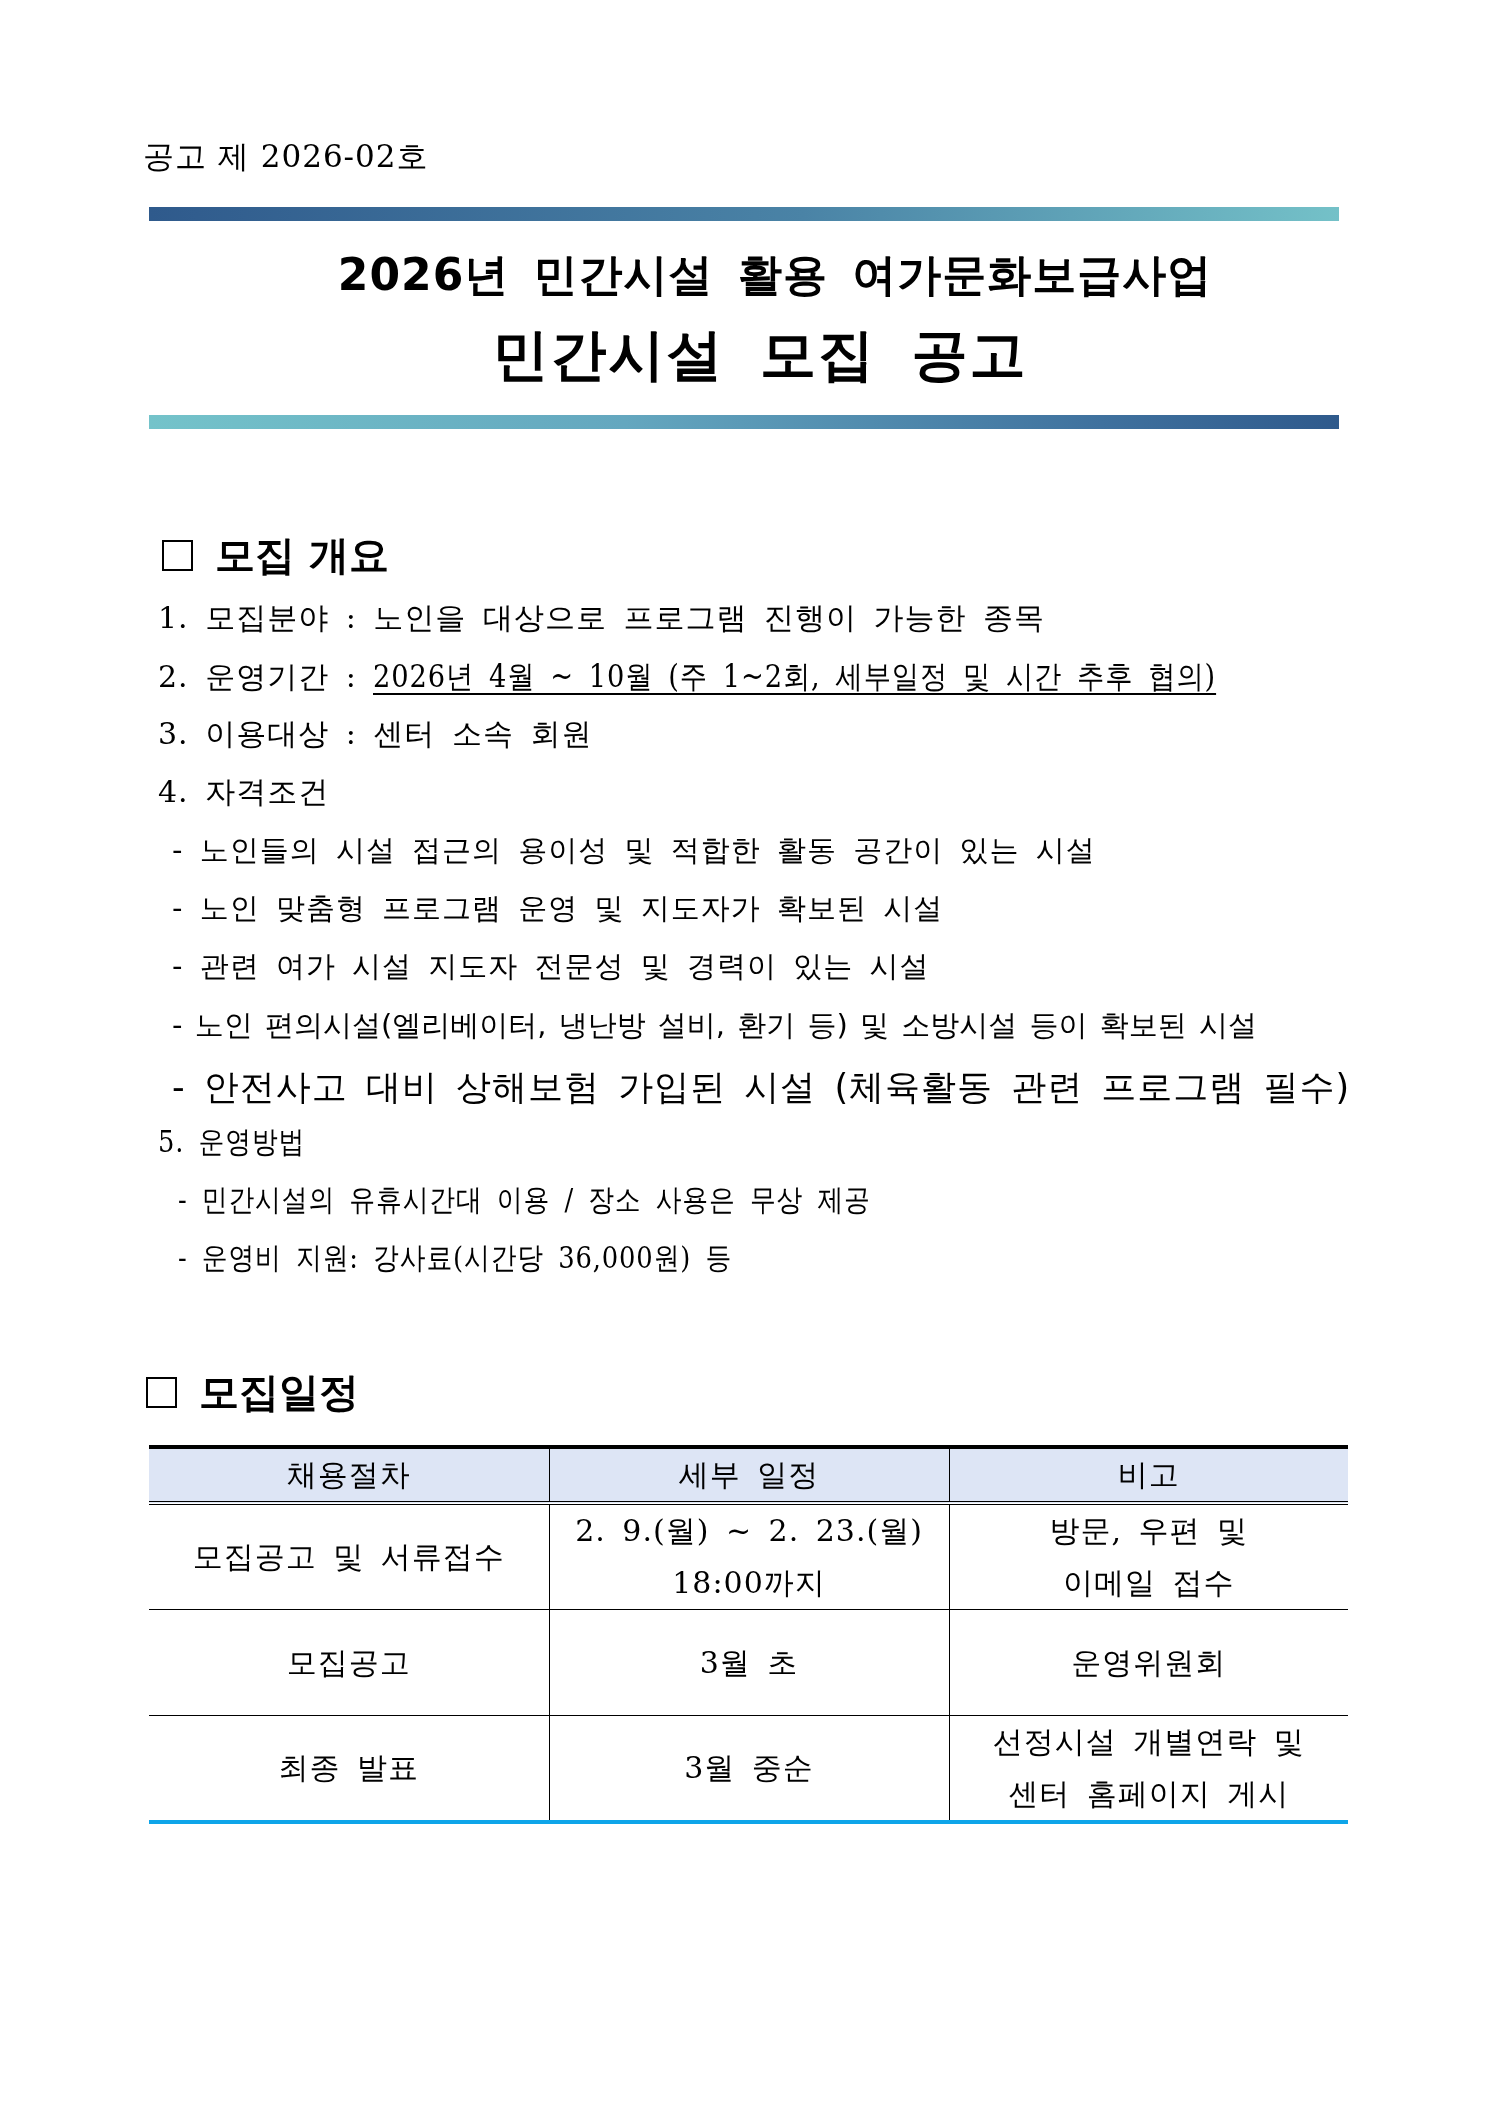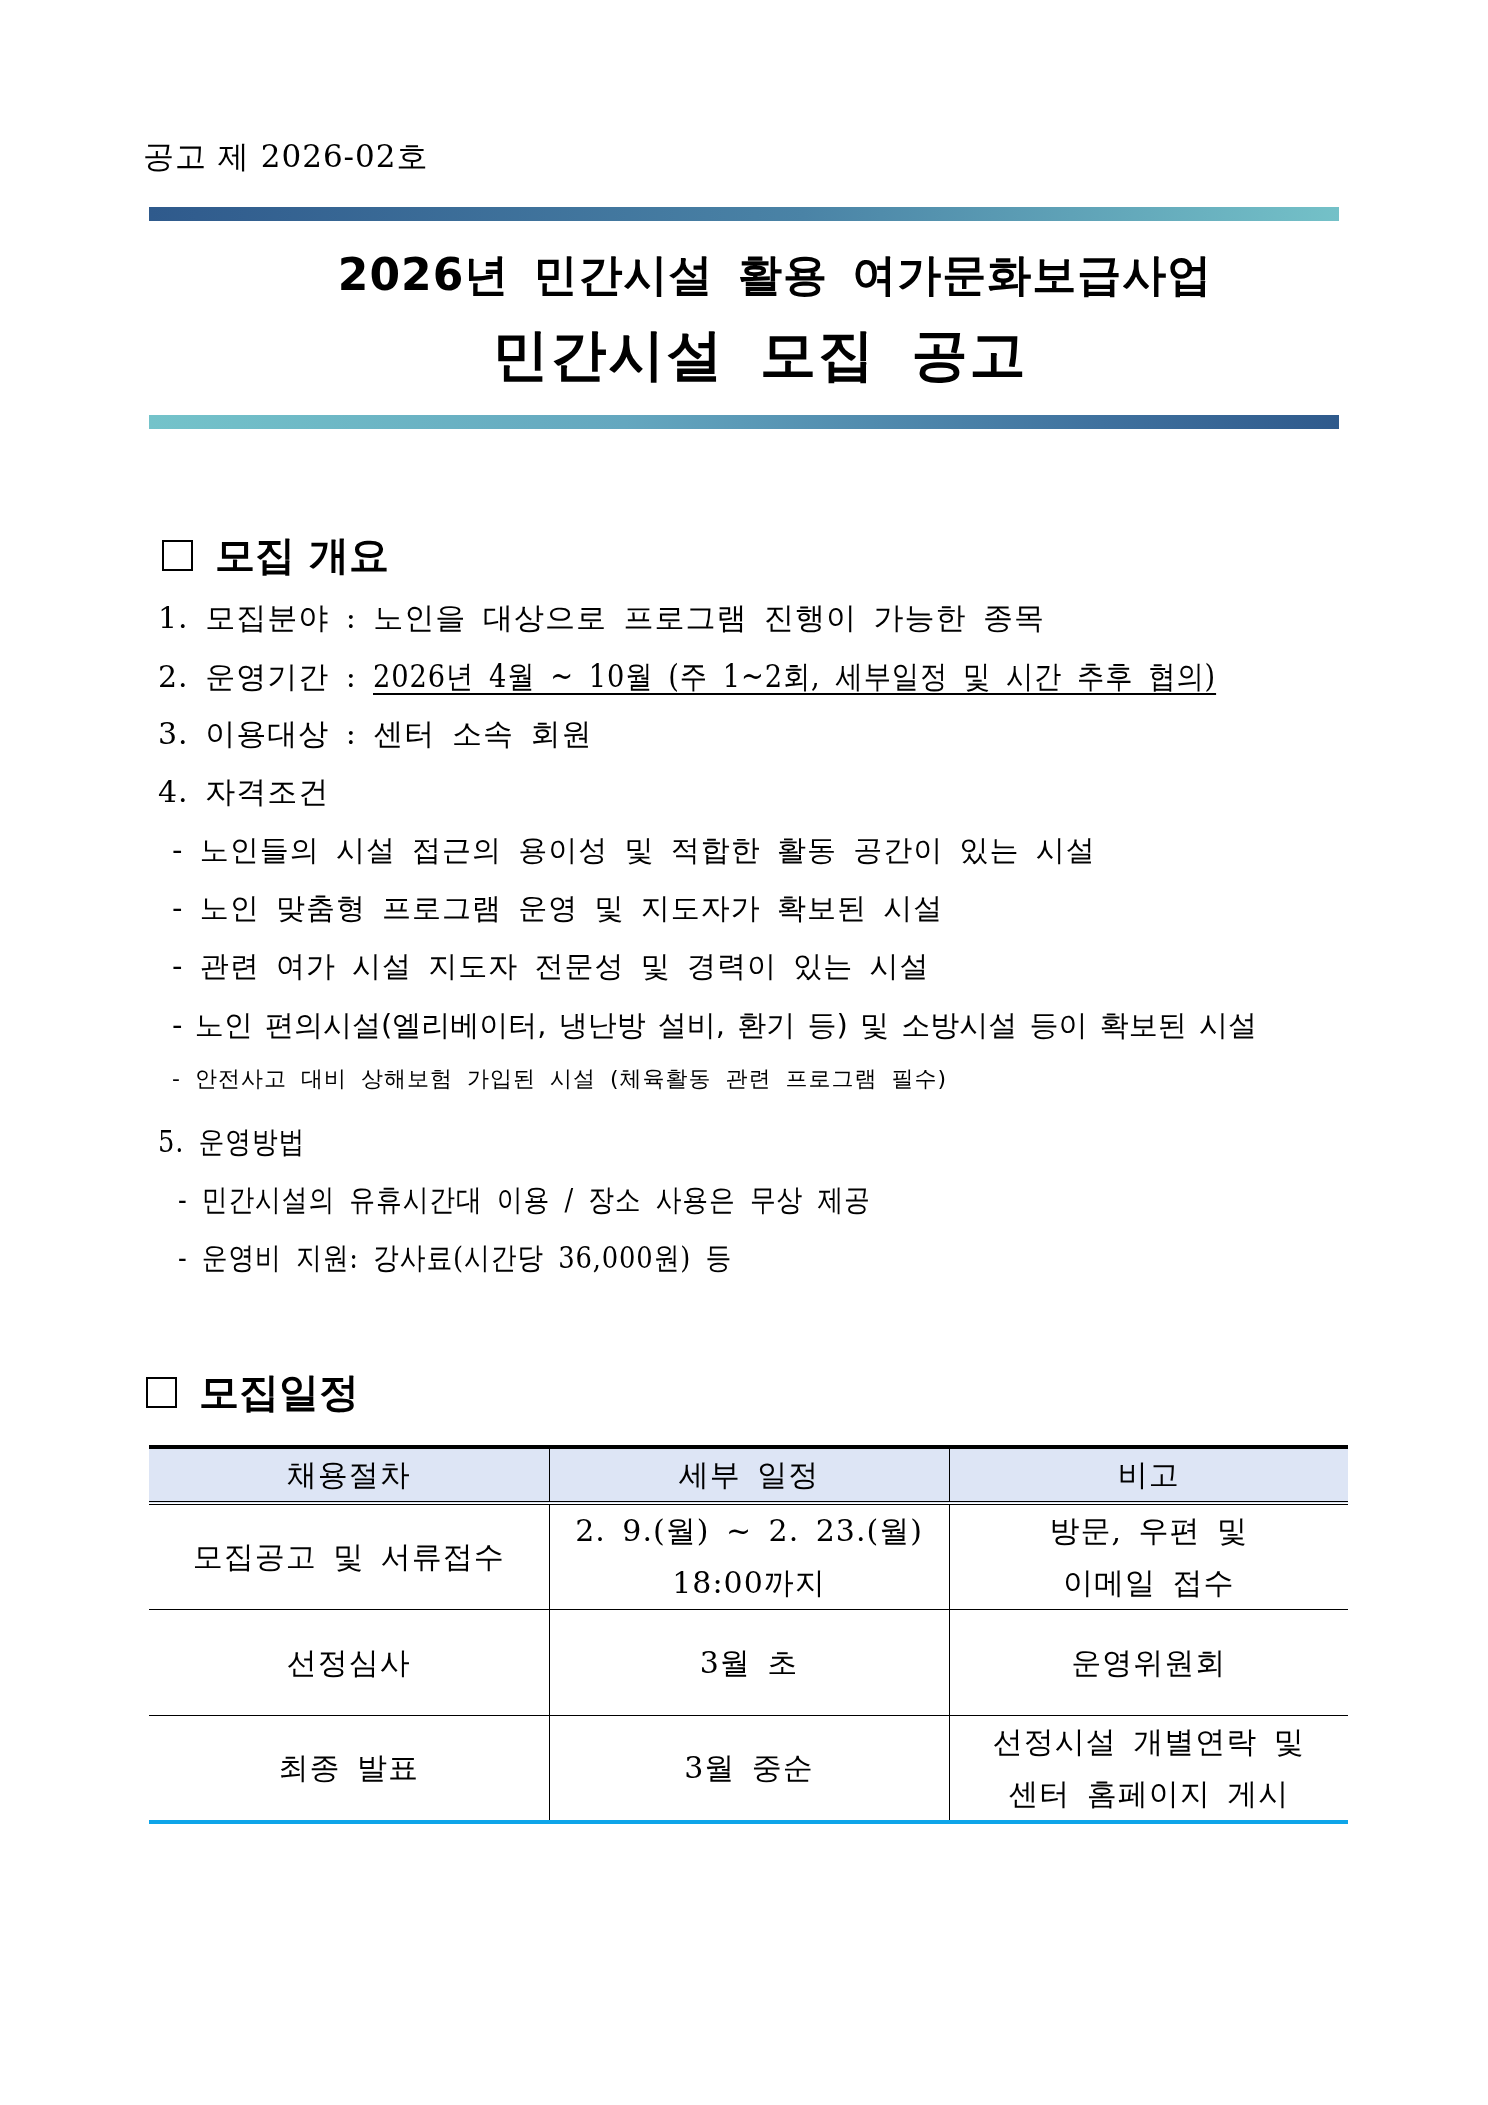--- a/index.html
+++ b/index.html
@@ -137,21 +137,21 @@
   <span>3. 이용대상 : </span><span>센터 소속 회원</span>
 </div>
 <div class="line serif" style="left:158px; top:772px;">
   <span>4. 자격조건</span>
 </div>
 
 <div class="line sans" style="left:172px; top:831px; font-size:29px;">- 노인들의 시설 접근의 용이성 및 적합한 활동 공간이 있는 시설</div>
 <div class="line sans" style="left:172px; top:889px; font-size:29px;">- 노인 맞춤형 프로그램 운영 및 지도자가 확보된 시설</div>
 <div class="line sans" style="left:172px; top:947px; font-size:29px;">- 관련 여가 시설 지도자 전문성 및 경력이 있는 시설</div>
 <div class="line sans" style="left:172px; top:1006px; font-size:29px; letter-spacing:0; word-spacing:3px;">- 노인 편의시설(엘리베이터, 냉난방 설비, 환기 등) 및 소방시설 등이 확보된 시설</div>
-<div class="line sans" style="left:172px; top:1064px; font-size:22px;">- 안전사고 대비 상해보험 가입된 시설 (체육활동 관련 프로그램 필수)</div>
+<div class="line sans" style="left:172px; top:1064px; font-size:35px;">- 안전사고 대비 상해보험 가입된 시설 (체육활동 관련 프로그램 필수)</div>
 
 <div class="line serif" style="left:158px; top:1122px;">
   <span class="condensed">5. 운영방법</span>
 </div>
 <div class="line serif" style="left:178px; top:1180px;">
   <span class="condensed">- 민간시설의 유휴시간대 이용 / 장소 사용은 무상 제공</span>
 </div>
 <div class="line serif" style="left:178px; top:1238px;">
   <span class="condensed">- 운영비 지원: 강사료(시간당 36,000원) 등</span>
 </div>
@@ -175,21 +175,21 @@
       <td>
         <div>2. 9.(월) ~ 2. 23.(월)</div>
         <div>18:00까지</div>
       </td>
       <td>
         <div>방문, 우편 및</div>
         <div>이메일 접수</div>
       </td>
     </tr>
     <tr>
-      <td>선정심사</td>
+      <td>모집공고</td>
       <td>3월 초</td>
       <td>운영위원회</td>
     </tr>
     <tr>
       <td>최종 발표</td>
       <td>3월 중순</td>
       <td>
         <div>선정시설 개별연락 및</div>
         <div>센터 홈페이지 게시</div>
       </td>

